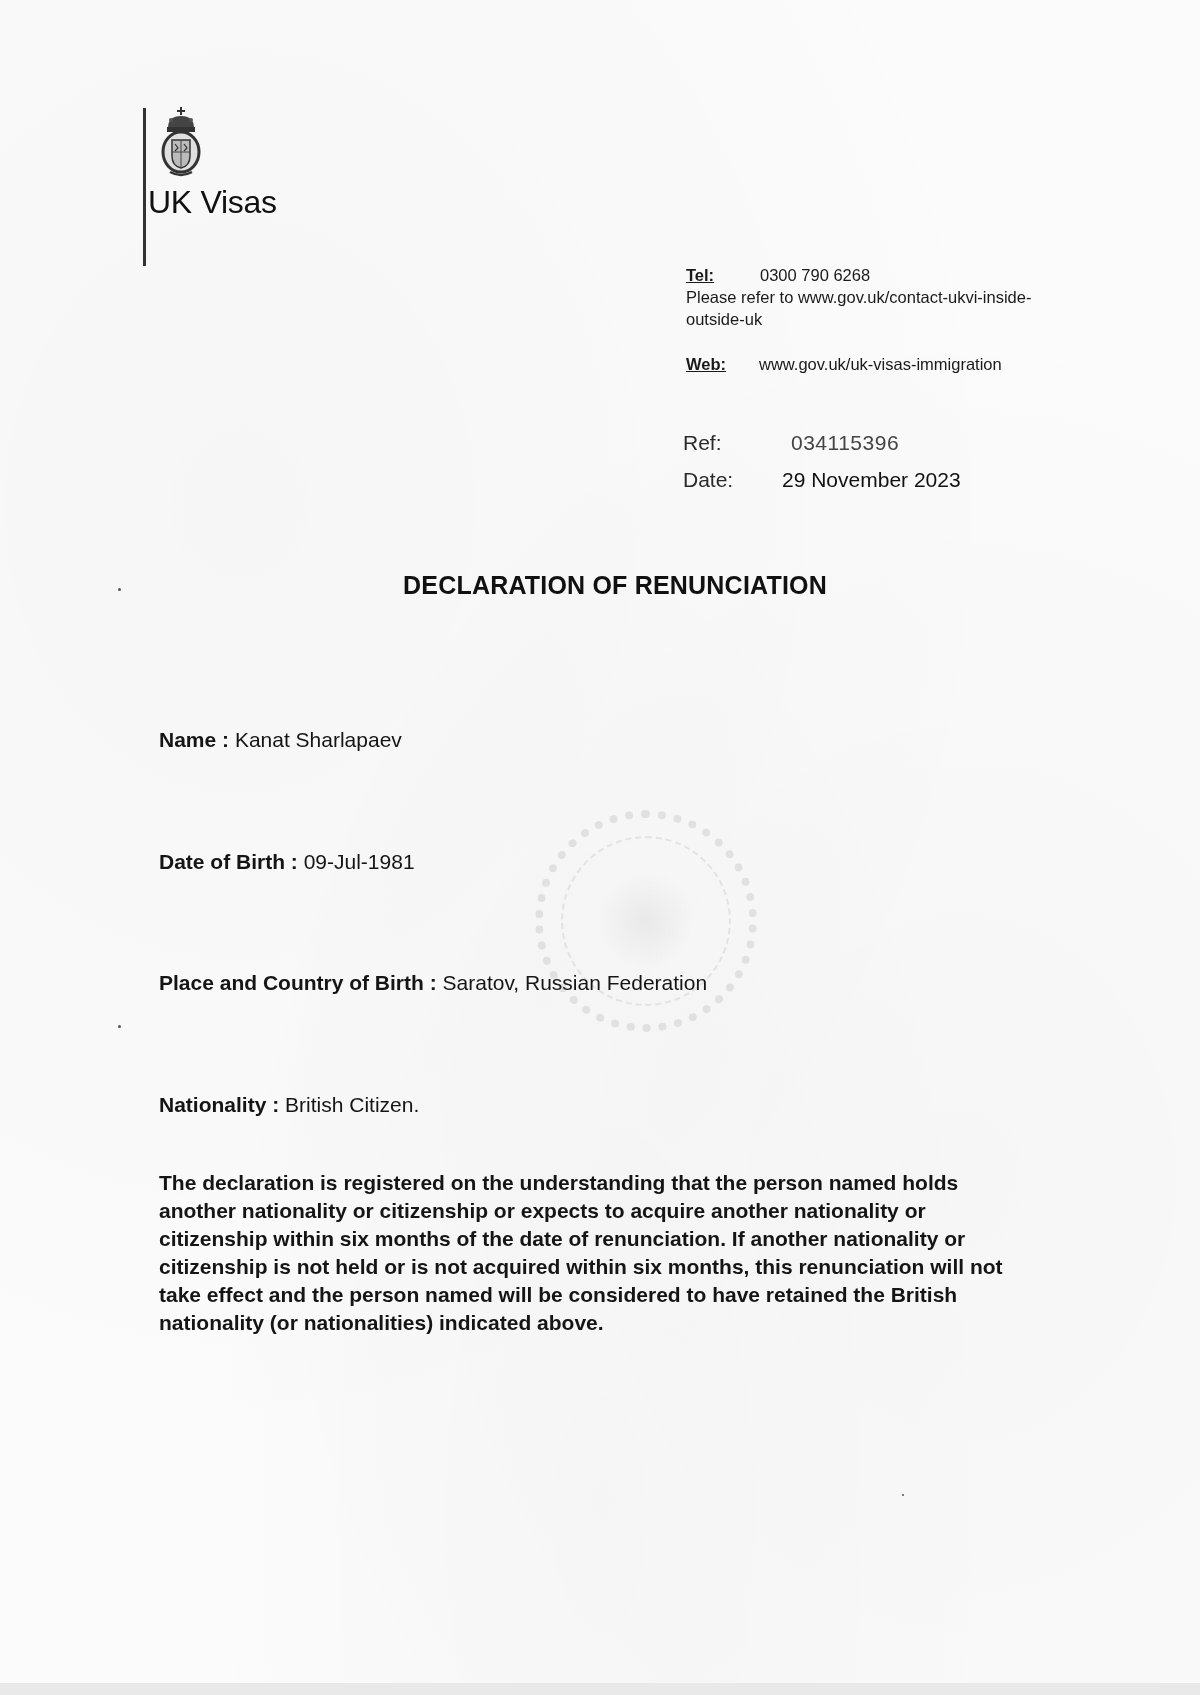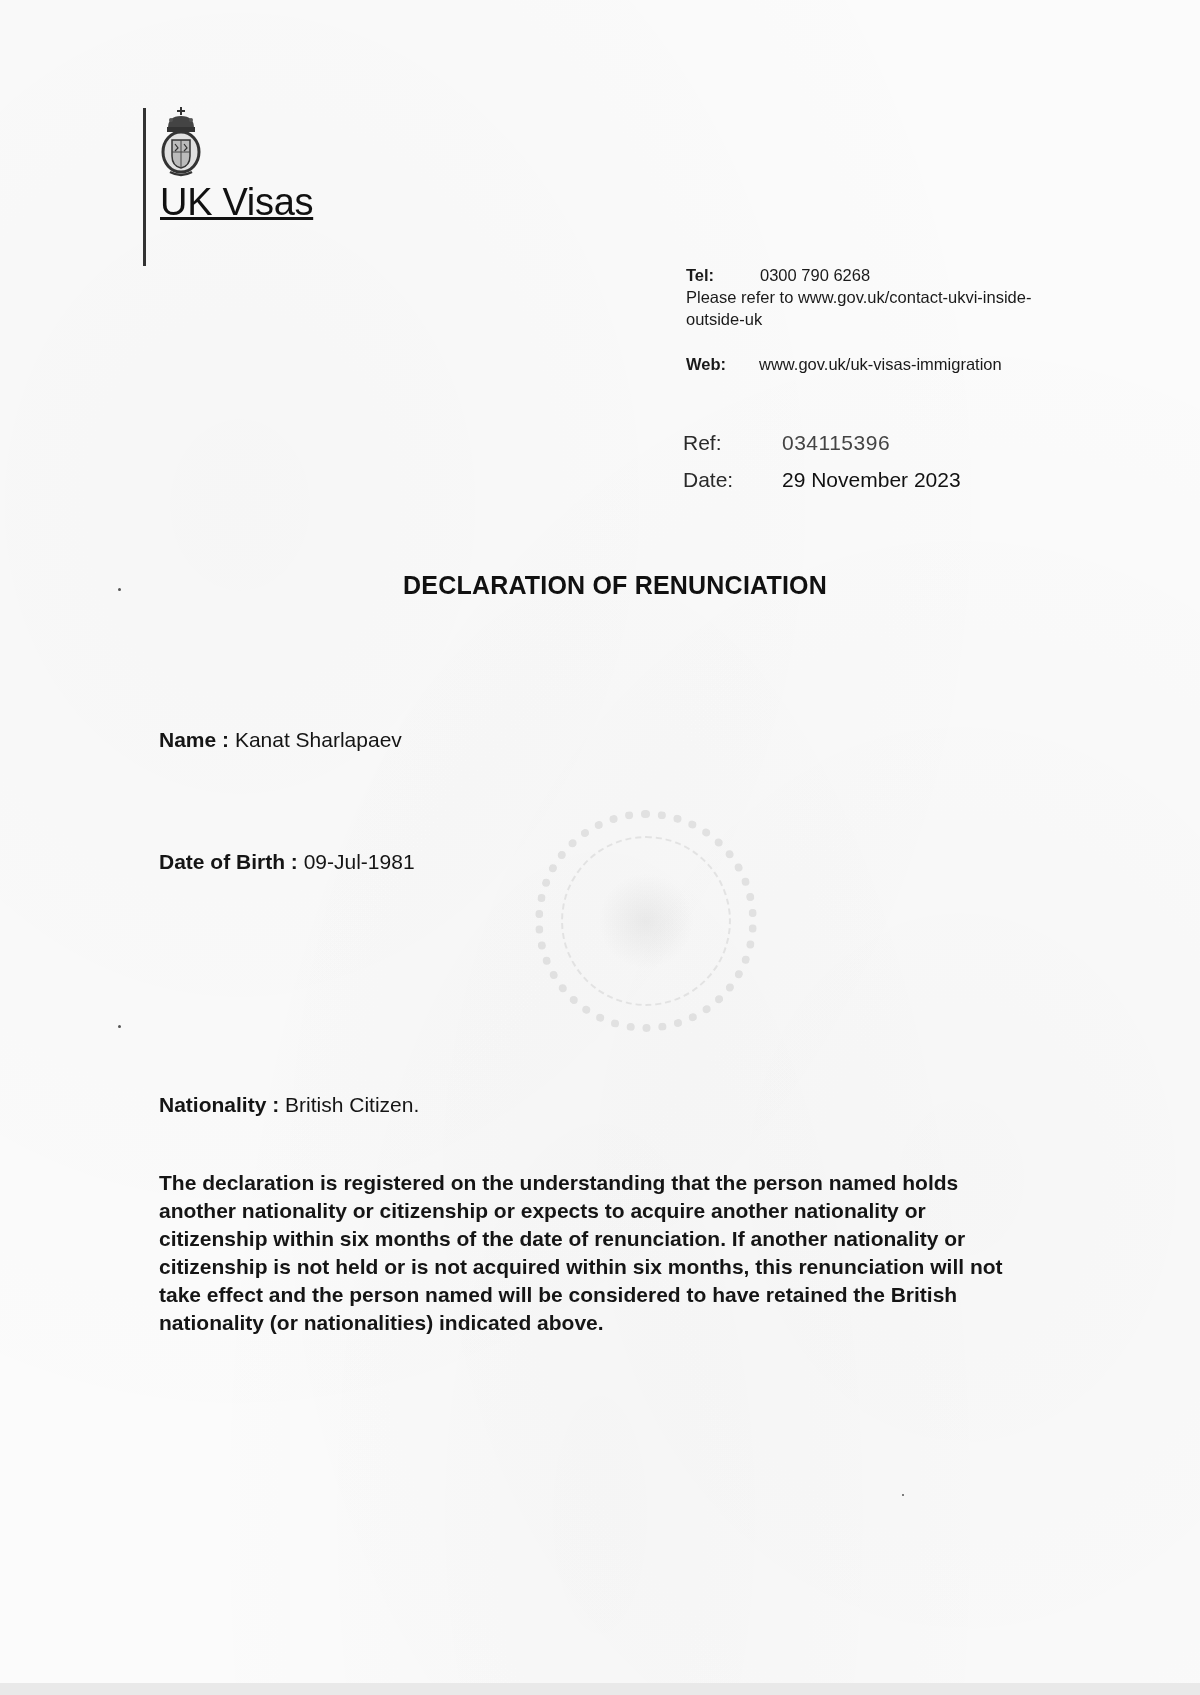--- a/index.html
+++ b/index.html
@@ -38,27 +38,26 @@
       width: 3px; height: 158px;
       background: #333;
     }
     .crest {
       position: absolute;
       left: 158px; top: 106px;
       width: 46px; height: 76px;
     }
     .logo-line {
       position: absolute;
-      left: 160px;
-      font-size: 38px;
+      left: 148px;
+      font-size: 32px;
       line-height: 40px;
       color: #111;
       letter-spacing: -0.3px;
       white-space: nowrap;
-      text-decoration: underline;
     }
     .logo-line.l1 { top: 182px; }
     .logo-line.l2 { top: 227px; }
 
     
     .addr {
       position: absolute;
       left: 686px; top: 132px;
       font-size: 16.5px;
       line-height: 22px;
@@ -67,38 +66,38 @@
     .addr .bold { font-weight: bold; }
     .addr-line { white-space: nowrap; }
     .contact {
       position: absolute;
       left: 686px;
       font-size: 16.5px;
       line-height: 22px;
       color: #1a1a1a;
       white-space: nowrap;
     }
-    .contact .lbl { font-weight: bold; display: inline-block; }
+    .contact .lbl { font-weight: bold; display: inline-block; text-decoration: underline; }
     .tel { top: 264px; }
     .tel .lbl { width: 74px; }
     .tel-note { top: 286px; width: 400px; white-space: normal; }
     .web { top: 353px; }
     .web .lbl { width: 73px; }
 
     .refdate {
       position: absolute;
       left: 683px;
       font-size: 21px;
       line-height: 26px;
       color: #2a2a2a;
       white-space: nowrap;
     }
     .refdate .lbl { display: inline-block; width: 99px; }
     .ref { top: 430px; }
-    .ref .val { color: #444; letter-spacing: 0.5px; }
+    .ref .val { color: #444; letter-spacing: 0.5px; margin-left: 9px; }
     .date { top: 467px; }
     .date .val { color: #111; }
 
     .title {
       position: absolute;
       left: 0; width: 1230px;
       top: 571px;
       text-align: center;
       font-weight: bold;
       font-size: 25px;
@@ -215,20 +214,23 @@
     <div class="seal-inner"></div>
     <div class="seal-core"></div>
   </div>
 
   <div class="field f-name">
     <span class="k">Name :</span> <span>Kanat Sharlapaev</span>
   </div>
   <div class="field f-dob">
     <span class="k">Date of Birth :</span> <span>09-Jul-1981</span>
   </div>
+  <div class="field f-pob">
+    <span class="k">Place and Country of Birth :</span> <span>Saratov, Russian Federation</span>
+  </div>
   <div class="field f-nat">
     <span class="k">Nationality :</span> <span>British Citizen.</span>
   </div>
 
   <div class="terms">The declaration is registered on the understanding that the person named holds another nationality or citizenship or expects to acquire another nationality or citizenship within six months of the date of renunciation. If another nationality or citizenship is not held or is not acquired within six months, this renunciation will not take effect and the person named will be considered to have retained the British nationality (or nationalities) indicated above.</div>
 
   <div class="speck" style="left:118px; top:588px;"></div>
   <div class="speck" style="left:118px; top:1025px;"></div>
   <div class="speck" style="left:902px; top:1494px; width:2px; height:2px;"></div>
 </div>

